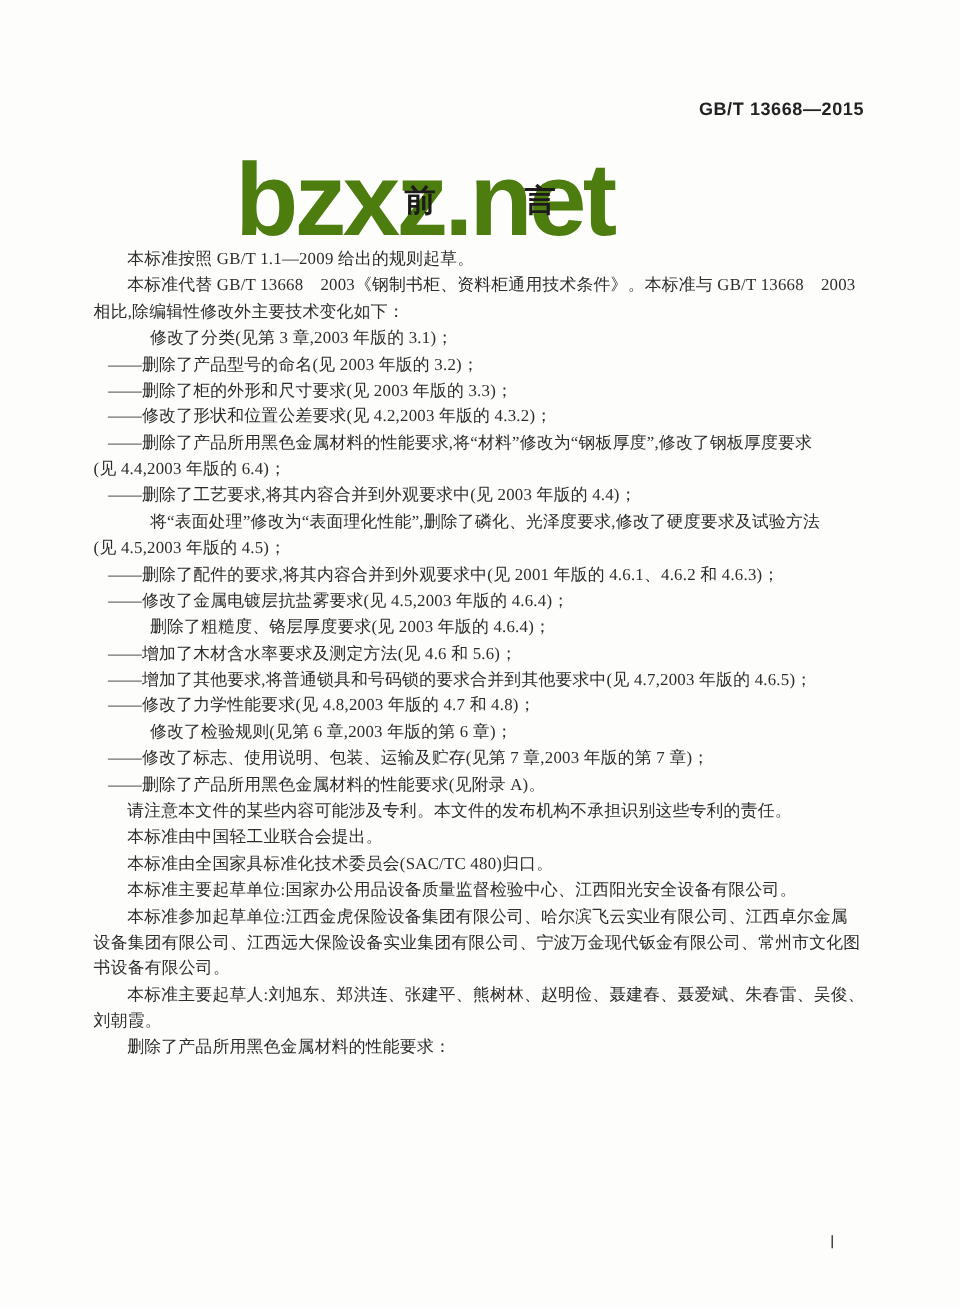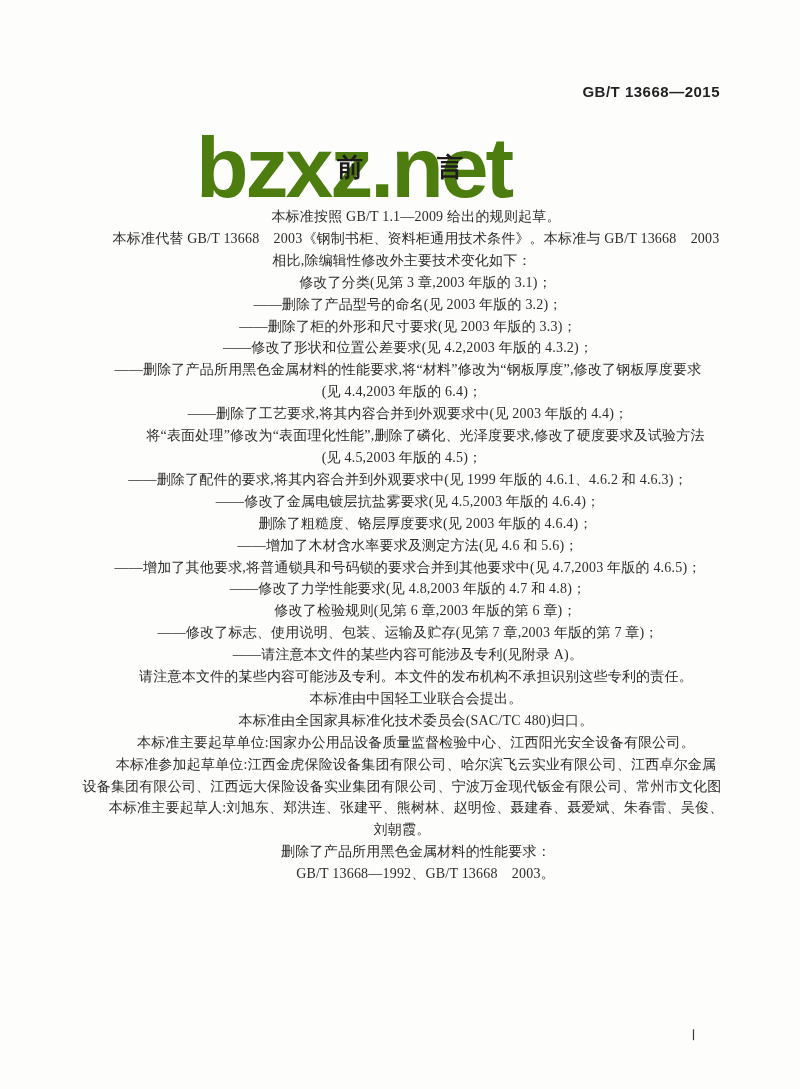--- a/index.html
+++ b/index.html
@@ -8,21 +8,20 @@
     background: #ffffff;
   }
   .page {
     position: relative;
     width: 800px;
     height: 1089px;
     background: #fdfdfc;
     overflow: hidden;
     font-family: "Liberation Serif", serif;
     color: #2e2c2a;
-    text-align: center;
   }
   .doc-code {
     position: absolute;
     top: 83px;
     right: 80px;
     font-family: "Liberation Sans", sans-serif;
     font-weight: 700;
     font-size: 15px;
     letter-spacing: 0.5px;
     color: #222;
@@ -99,36 +98,36 @@
     <div class="line flush">相比,除编辑性修改外主要技术变化如下：</div>
     <div class="line sub">修改了分类(见第 3 章,2003 年版的 3.1)；</div>
     <div class="line dash">——删除了产品型号的命名(见 2003 年版的 3.2)；</div>
     <div class="line dash">——删除了柜的外形和尺寸要求(见 2003 年版的 3.3)；</div>
     <div class="line dash">——修改了形状和位置公差要求(见 4.2,2003 年版的 4.3.2)；</div>
     <div class="line dash">——删除了产品所用黑色金属材料的性能要求,将“材料”修改为“钢板厚度”,修改了钢板厚度要求</div>
     <div class="line flush">(见 4.4,2003 年版的 6.4)；</div>
     <div class="line dash">——删除了工艺要求,将其内容合并到外观要求中(见 2003 年版的 4.4)；</div>
     <div class="line sub">将“表面处理”修改为“表面理化性能”,删除了磷化、光泽度要求,修改了硬度要求及试验方法</div>
     <div class="line flush">(见 4.5,2003 年版的 4.5)；</div>
-    <div class="line dash">——删除了配件的要求,将其内容合并到外观要求中(见 1999 年版的 4.6.1、4.6.2 和 4.6.3)；</div>
+    <div class="line dash">——删除了配件的要求,将其内容合并到外观要求中(见 2001 年版的 4.6.1、4.6.2 和 4.6.3)；</div>
     <div class="line dash">——修改了金属电镀层抗盐雾要求(见 4.5,2003 年版的 4.6.4)；</div>
     <div class="line sub">删除了粗糙度、铬层厚度要求(见 2003 年版的 4.6.4)；</div>
     <div class="line dash">——增加了木材含水率要求及测定方法(见 4.6 和 5.6)；</div>
     <div class="line dash">——增加了其他要求,将普通锁具和号码锁的要求合并到其他要求中(见 4.7,2003 年版的 4.6.5)；</div>
     <div class="line dash">——修改了力学性能要求(见 4.8,2003 年版的 4.7 和 4.8)；</div>
     <div class="line sub">修改了检验规则(见第 6 章,2003 年版的第 6 章)；</div>
     <div class="line dash">——修改了标志、使用说明、包装、运输及贮存(见第 7 章,2003 年版的第 7 章)；</div>
-    <div class="line dash">——请注意本文件的某些内容可能涉及专利(见附录 A)。</div>
+    <div class="line dash">——删除了产品所用黑色金属材料的性能要求(见附录 A)。</div>
     <div class="line p">请注意本文件的某些内容可能涉及专利。本文件的发布机构不承担识别这些专利的责任。</div>
     <div class="line p">本标准由中国轻工业联合会提出。</div>
     <div class="line p">本标准由全国家具标准化技术委员会(SAC/TC 480)归口。</div>
     <div class="line p">本标准主要起草单位:国家办公用品设备质量监督检验中心、江西阳光安全设备有限公司。</div>
     <div class="line p">本标准参加起草单位:江西金虎保险设备集团有限公司、哈尔滨飞云实业有限公司、江西卓尔金属</div>
     <div class="line flush">设备集团有限公司、江西远大保险设备实业集团有限公司、宁波万金现代钣金有限公司、常州市文化图</div>
+    <div class="line flush">书设备有限公司。</div>
     <div class="line p">本标准主要起草人:刘旭东、郑洪连、张建平、熊树林、赵明俭、聂建春、聂爱斌、朱春雷、吴俊、</div>
     <div class="line flush">刘朝霞。</div>
     <div class="line p">删除了产品所用黑色金属材料的性能要求：</div>
-    <div class="line sub">GB/T 13668—1992、GB/T 13668　2003。</div>
   </div>
 
   <div class="page-number">Ⅰ</div>
 
 </div>
 
 </body></html>

